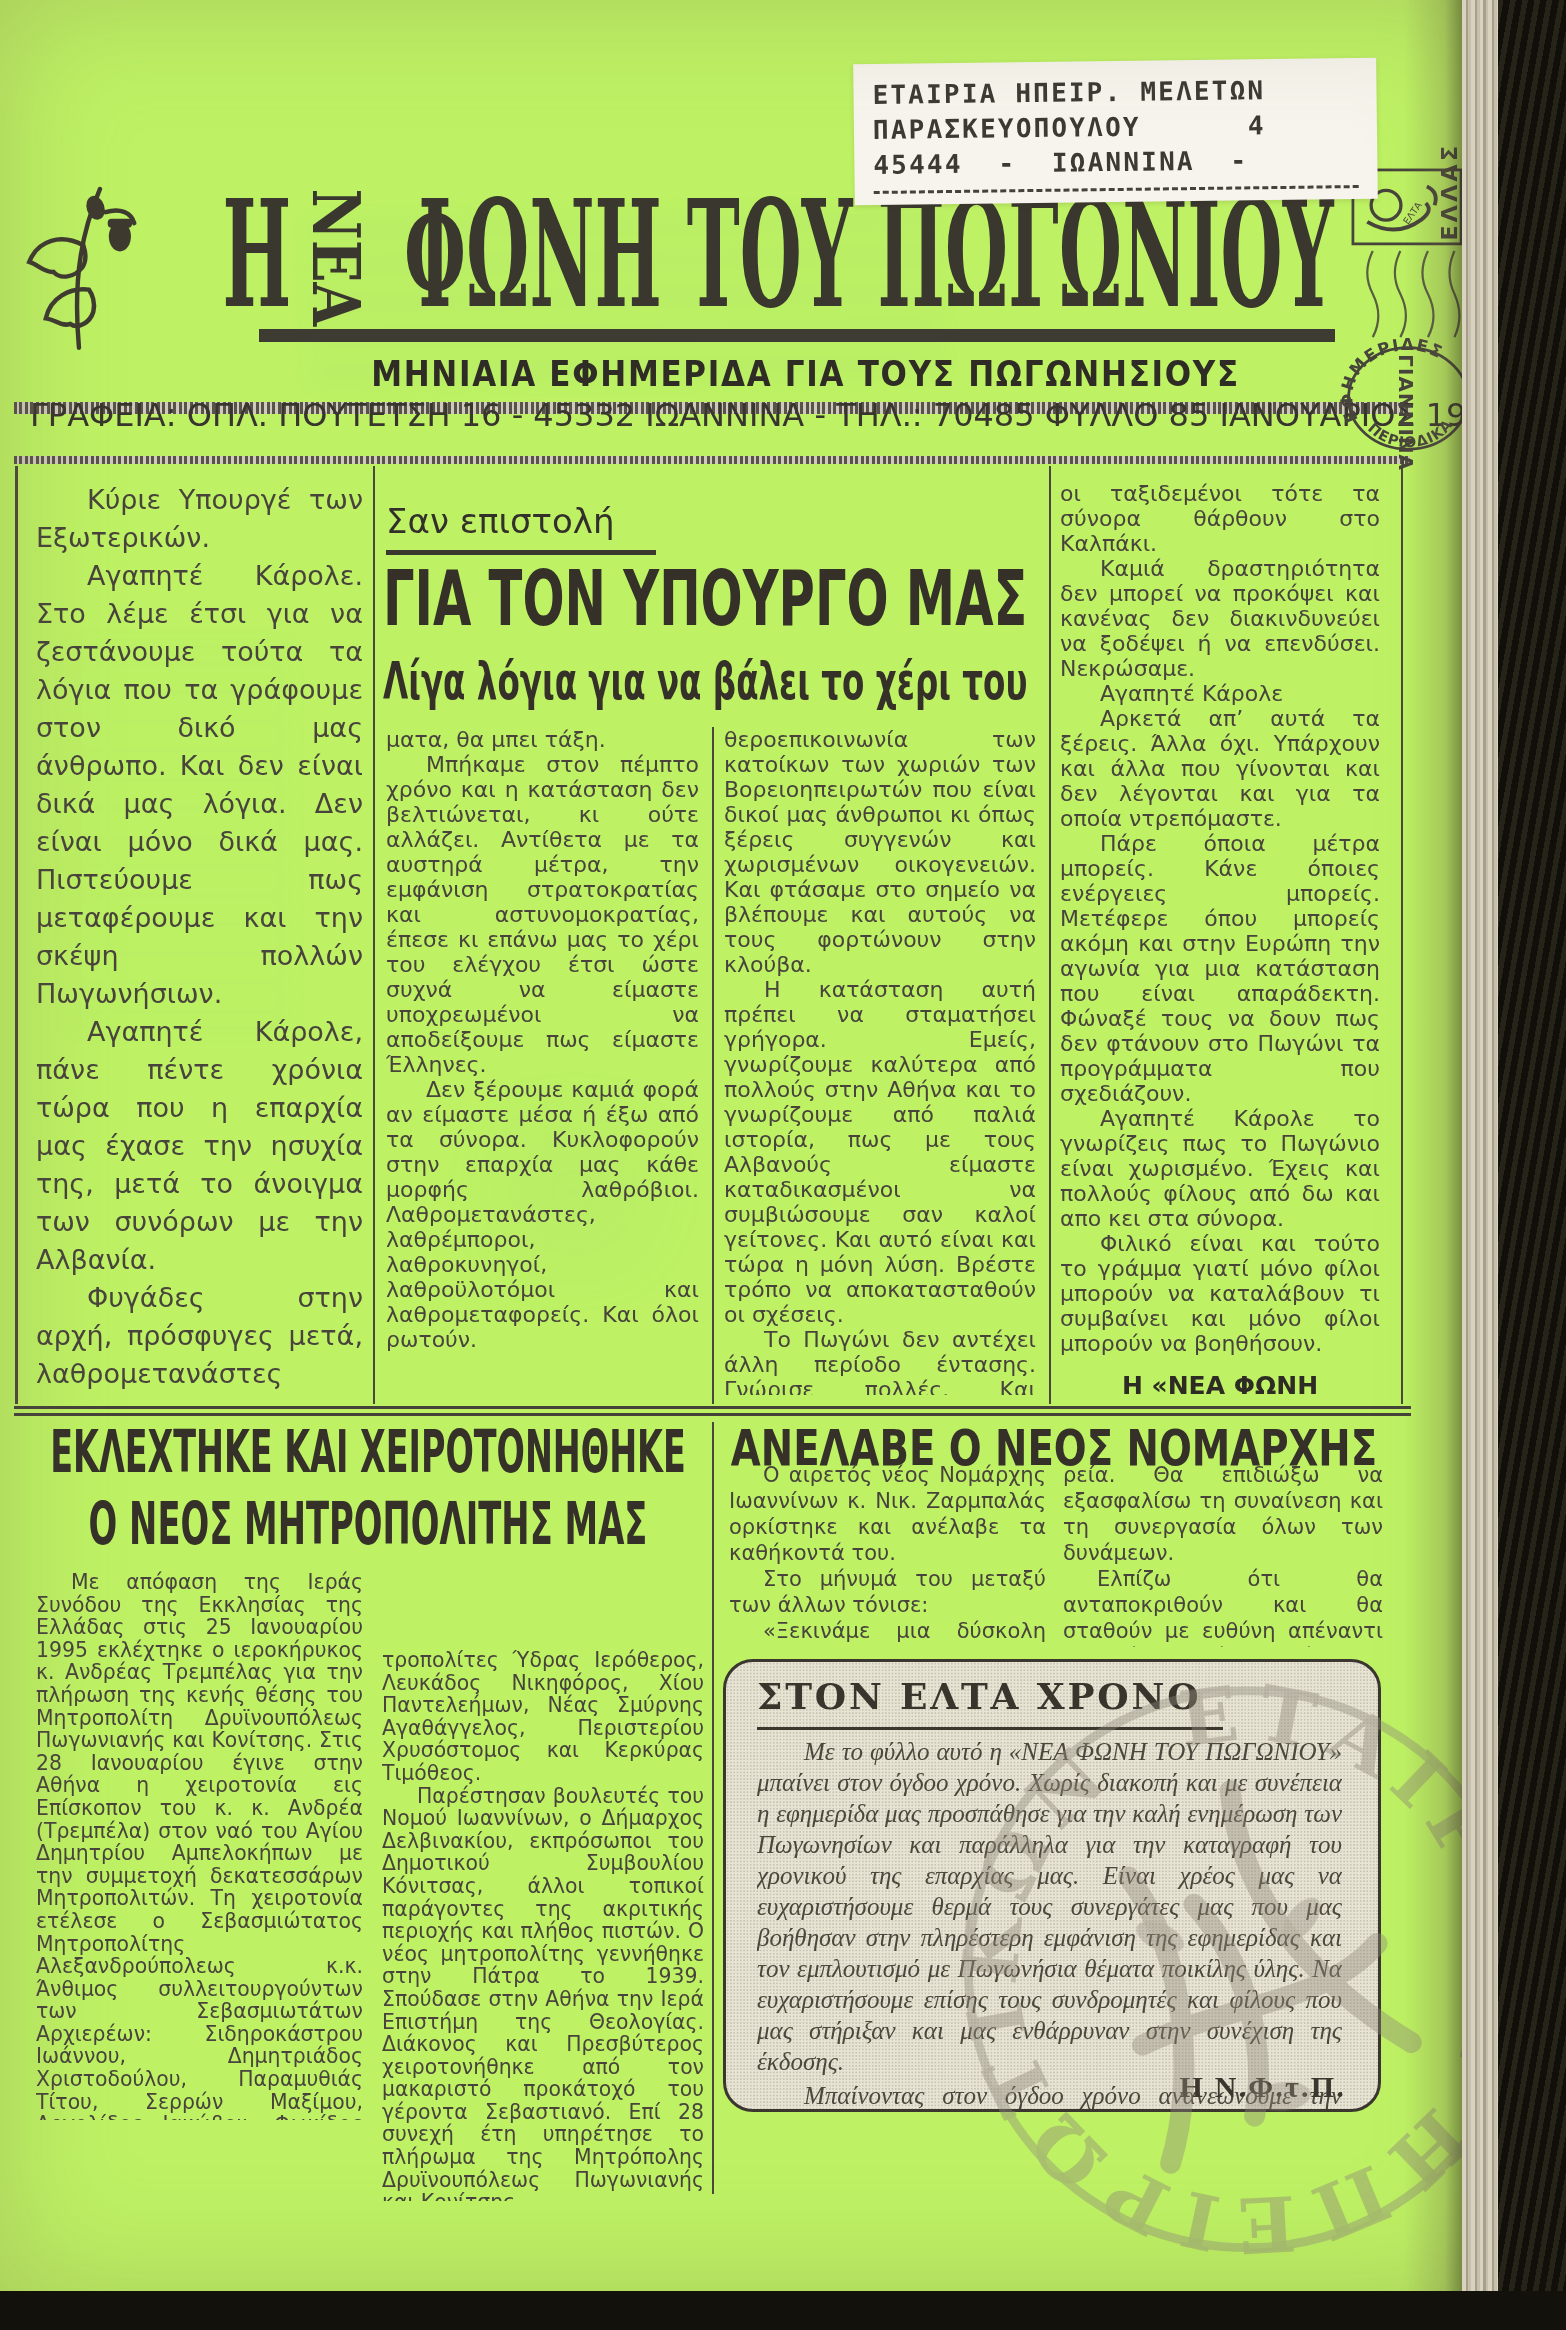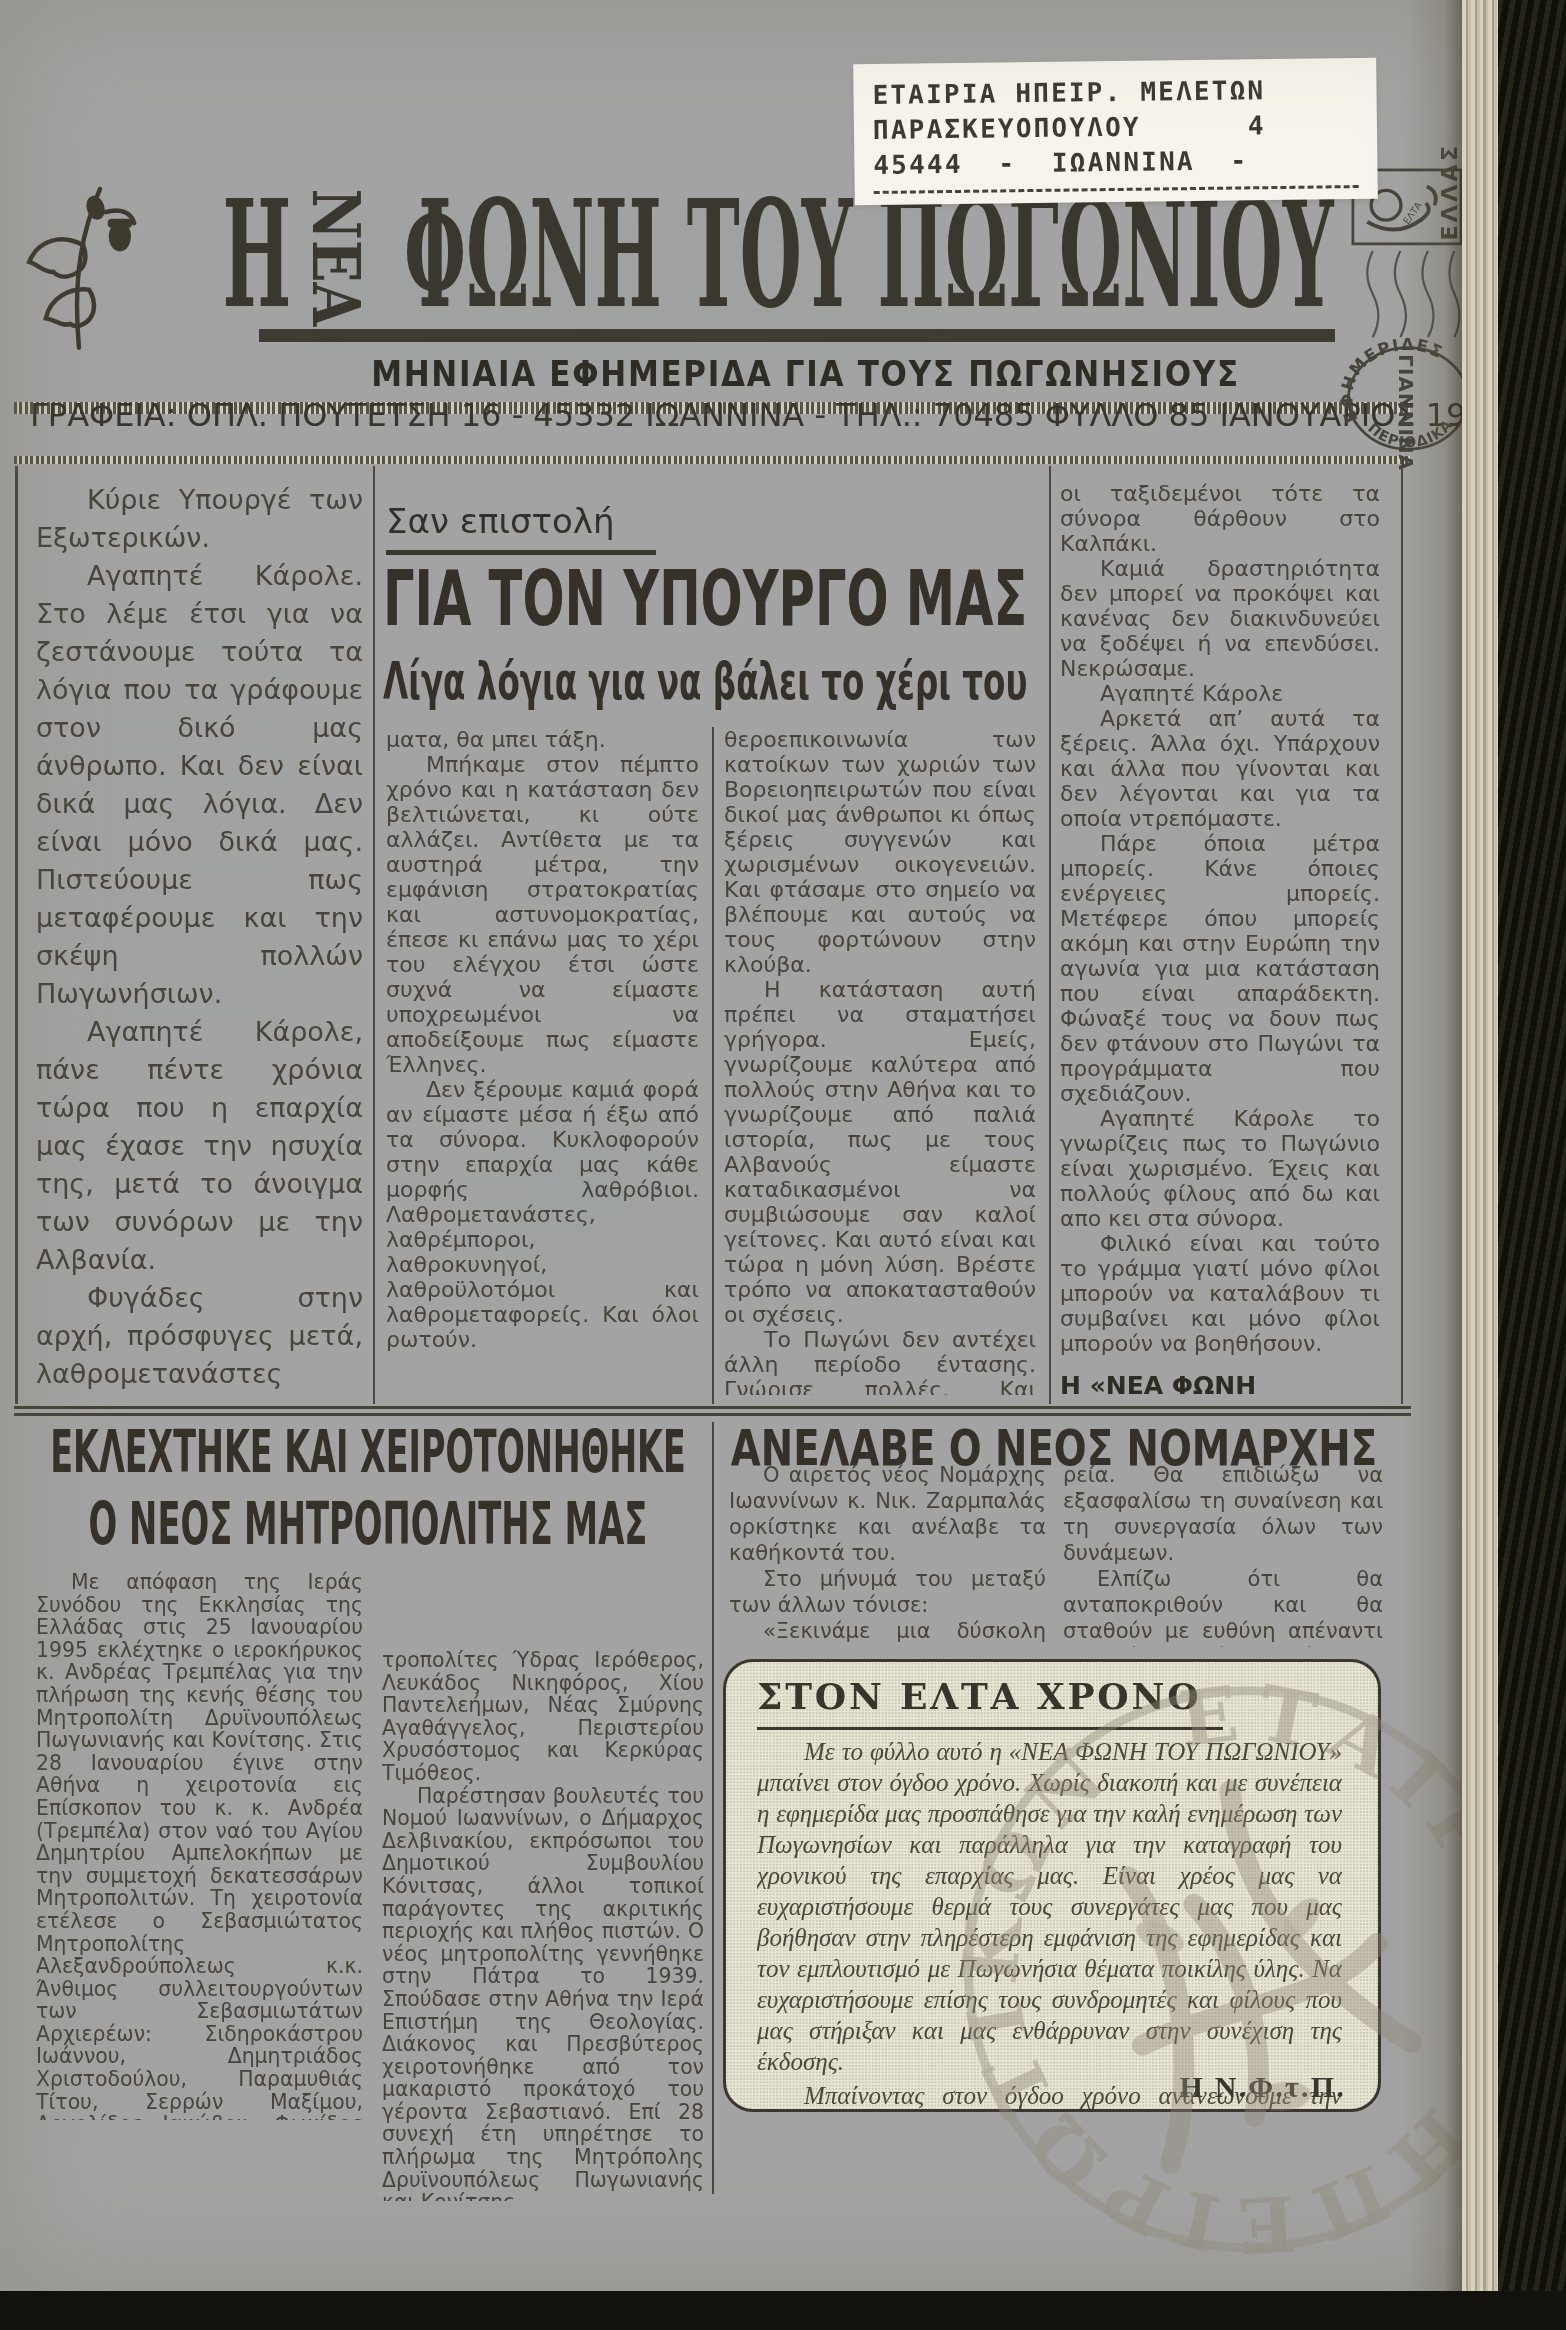--- a/index.html
+++ b/index.html
@@ -1,21 +1,21 @@
 <!DOCTYPE html>
 <html style="font-size:8.8px"><head>
 <meta charset="utf-8">
 <style>
   html,body{margin:0;padding:0}
   body{width:1567px;height:2330px;position:relative;overflow:hidden;background:#131209;
        font-family:"DejaVu Sans",sans-serif}
   .abs{position:absolute}
 
   
-  #paper{position:absolute;left:0;top:0;width:1498px;height:2291px;background:#a3a3a3;overflow:hidden}
+  #paper{position:absolute;left:0;top:0;width:1498px;height:2291px;background:#bef264;overflow:hidden}
   #vignette{position:absolute;inset:0;box-shadow:inset 0 0 121px rgba(110,100,70,.28);pointer-events:none;z-index:8}
 
   
   .ghost{position:absolute;filter:blur(12px);opacity:.13;z-index:1;pointer-events:none}
   #ghost1{left:309px;top:210px;width:634px;height:166px;
           background:repeating-linear-gradient(0deg,rgba(70,145,135,.55) 0 14.3px,transparent 14.3px 36px);transform:rotate(-1deg)}
   #ghost2{left:61px;top:634px;width:237px;height:397px;
           background:repeating-linear-gradient(0deg,rgba(70,145,135,.4) 0 10px,transparent 10px 29px);opacity:.09}
   #ghost3{left:419px;top:1076px;width:309px;height:232px;
           background:radial-gradient(circle,rgba(70,145,135,.5),transparent 70%);opacity:.1}
@@ -55,21 +55,21 @@
   #let-col2{left:386px;top:727px;width:313px;height:668px}
   #let-col3{left:724px;top:727px;width:312px;height:668px}
   #let-col4{left:1060px;top:481px;width:320px;height:916px}
   #let-col2 p,#let-col3 p,#let-col4 p{font-size:22px;line-height:25px;text-indent:40px}
   p.cont{text-indent:0 !important}
   #kicker{left:386px;top:501px;width:270px;font-size:34px;color:#33302b;z-index:2;
           border-bottom:5px solid #3a372f;padding-bottom:8.8px}
   #letter-headline-svg{left:383px;top:554px;width:651px;height:86px;z-index:2}
   #letter-subhead-svg{left:383px;top:652px;width:651px;height:61px;z-index:2}
   .headsvg text{fill:#353129;font-family:"DejaVu Sans",sans-serif;font-weight:bold}
-  .letter-sig{margin-top:14.3px;font-weight:bold;font-size:25px;line-height:32px;
+  .letter-sig{margin-top:14.3px;font-weight:bold;text-align:center;font-size:25px;line-height:32px;
               color:#2e2b25;text-indent:0}
 
   
   #div1{left:13.8px;top:1406px;width:1397px;height:3.3px}
   #div2{left:13.8px;top:1413px;width:1397px;height:3.3px}
 
   
   #met-h1-svg{left:32px;top:1422px;width:672px;height:63px;z-index:2}
   #met-h2-svg{left:32px;top:1494px;width:672px;height:63px;z-index:2}
   #met-col1{left:36px;top:1571px;width:327px;height:549px}

